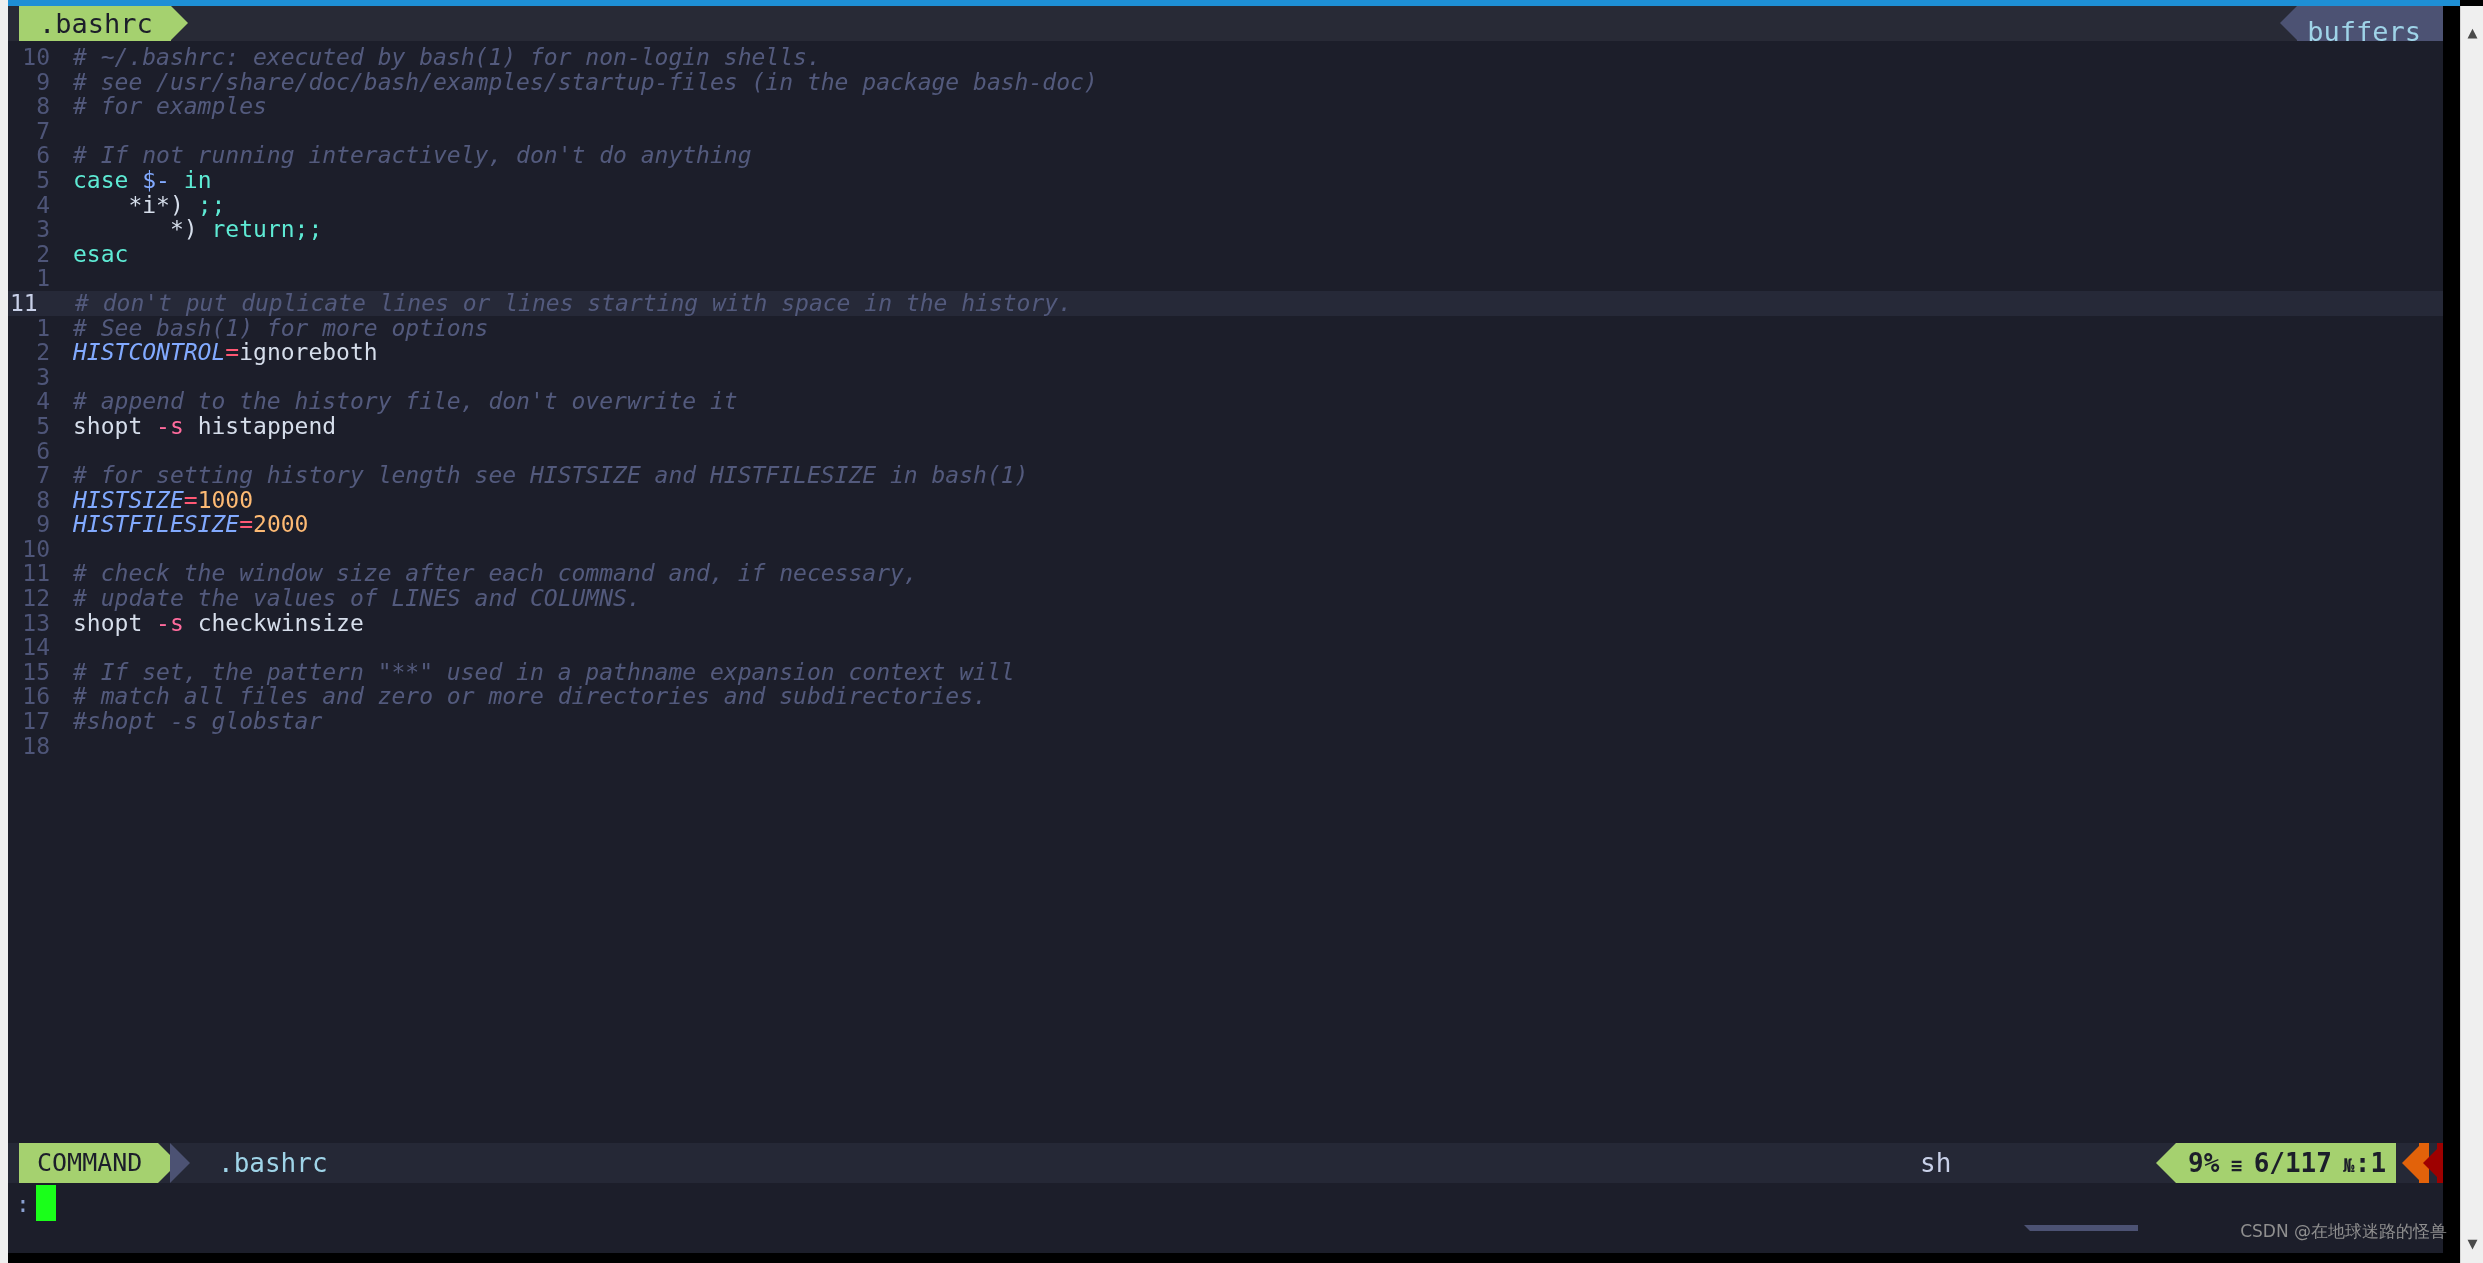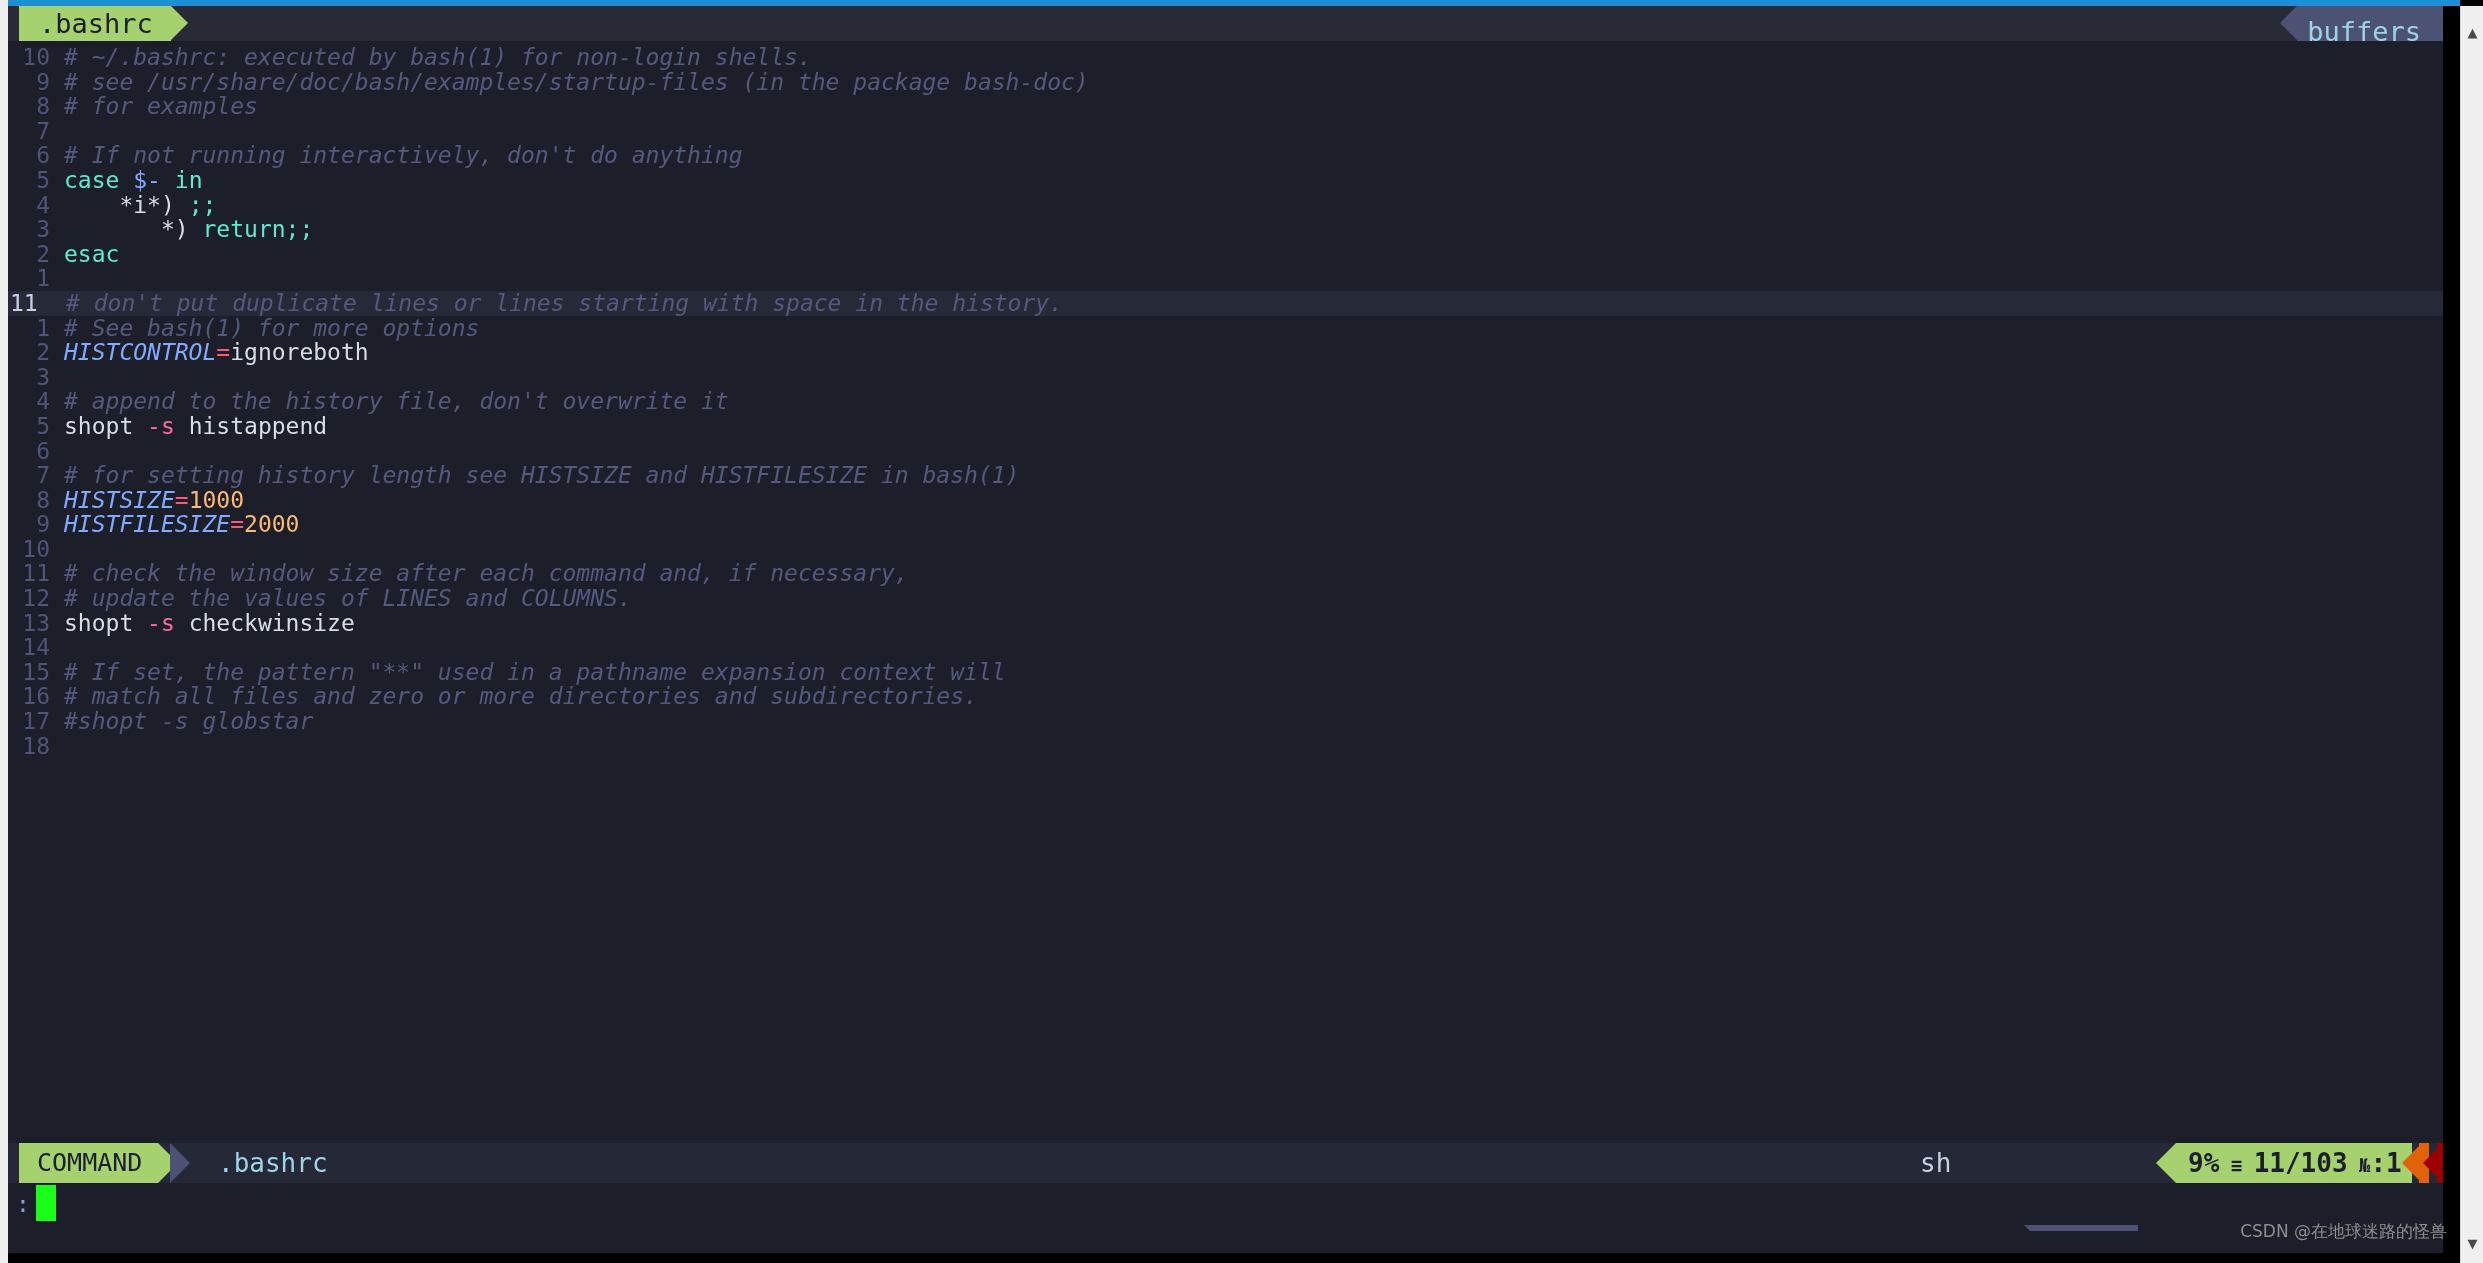--- a/index.html
+++ b/index.html
@@ -122,20 +122,21 @@
     overflow: hidden;
     padding-top: 4px;
   }
   .line {
     height: 24.6px;
     line-height: 24.6px;
     white-space: pre;
     font-size: 23px;
     display: flex;
     align-items: center;
+    gap: 9px;
   }
   .line.current {
     background: #262938;
   }
   .lnum {
     width: 42px;
     min-width: 42px;
     text-align: right;
     color: #4e5578;
     padding-right: 14px;
@@ -372,21 +373,21 @@
       </div>
 
     <div id="statusline">
       <div id="mode-block">COMMAND</div>
       <div id="mode-arrow" style="left: 150px;"></div>
       <div id="mode-arrow2" style="left: 162px;"></div>
       <div id="status-filename" style="left: 210px;">.bashrc</div>
       <div id="status-filetype" style="left: 1912px;">sh</div>
       <div id="enc-block" style="left: 2022px;">utf-8</div>
       <div id="pos-block" style="left: 2168px;">
-        <span>9%</span><span class="lnsym">&nbsp;≡&nbsp;</span><span>11/103</span><span class="lnsym">&nbsp;№</span><span>:1</span>
+        <span>9%</span><span class="lnsym">&nbsp;≡&nbsp;</span><span>6/117</span><span class="lnsym">&nbsp;№</span><span>:1</span>
       </div>
       <div id="chev-orange-fill"></div>
       <div id="chev-orange"></div>
       <div id="chev-red-fill"></div>
       <div id="chev-red"></div>
     </div>
 
     <div id="cmdline">
       <span id="cmd-prompt">:</span>
       <span id="cmd-cursor"></span>

